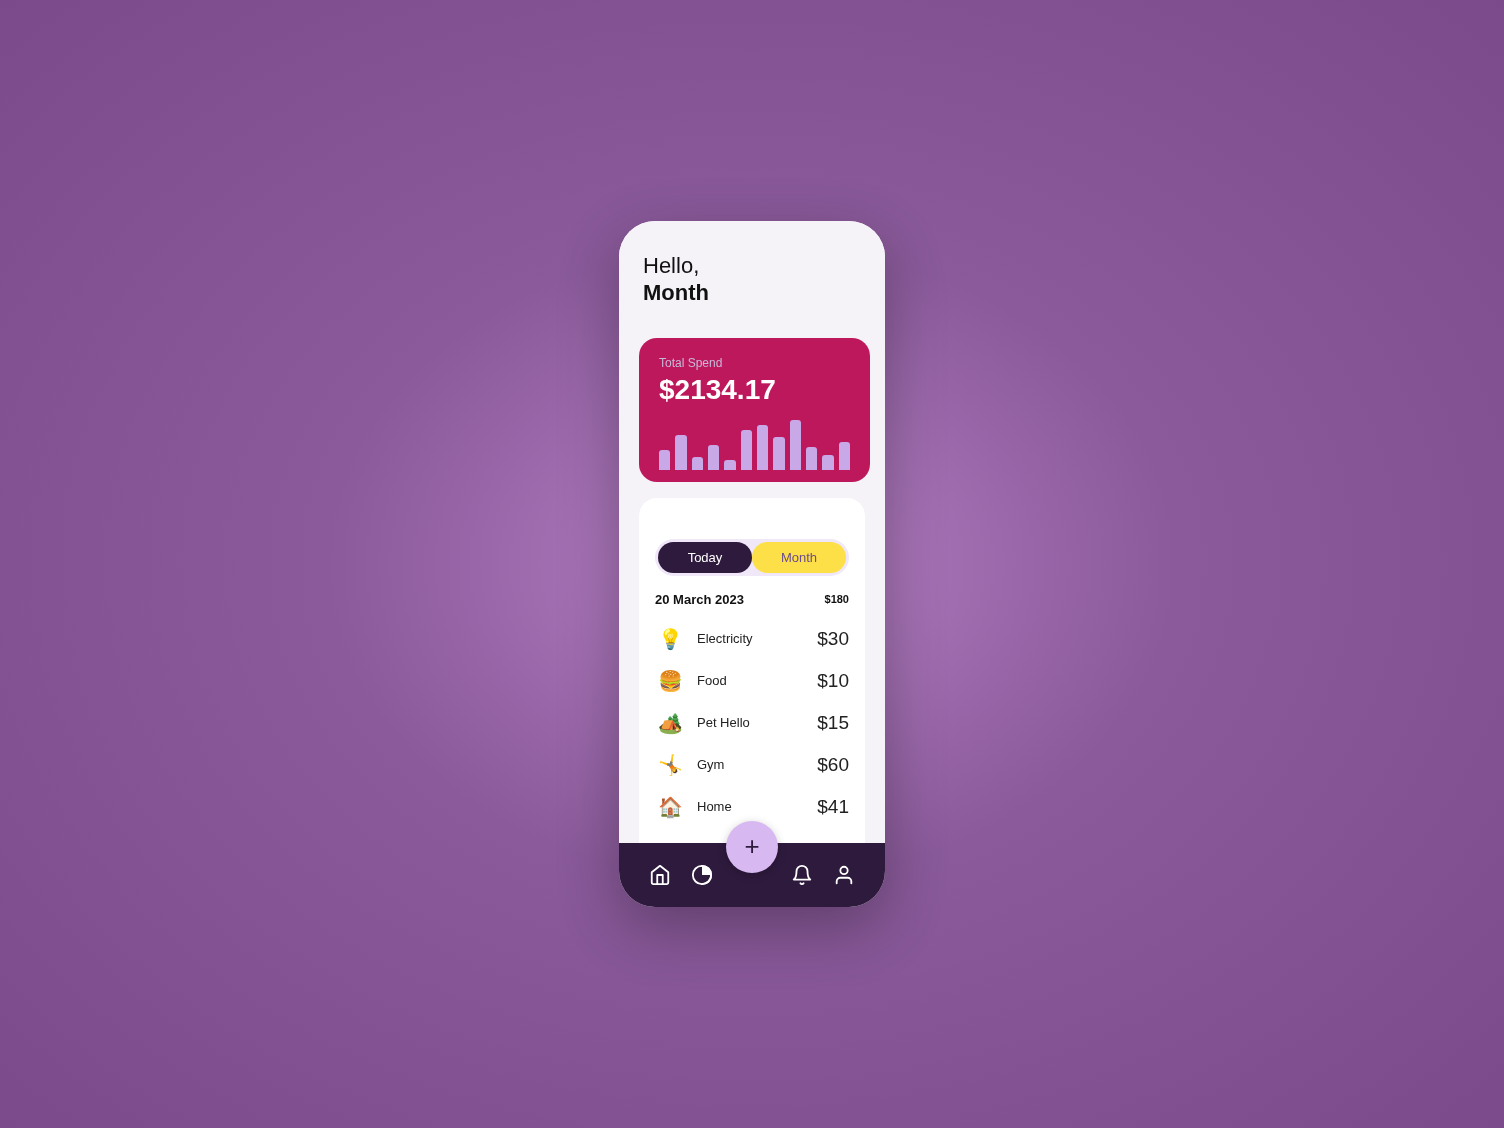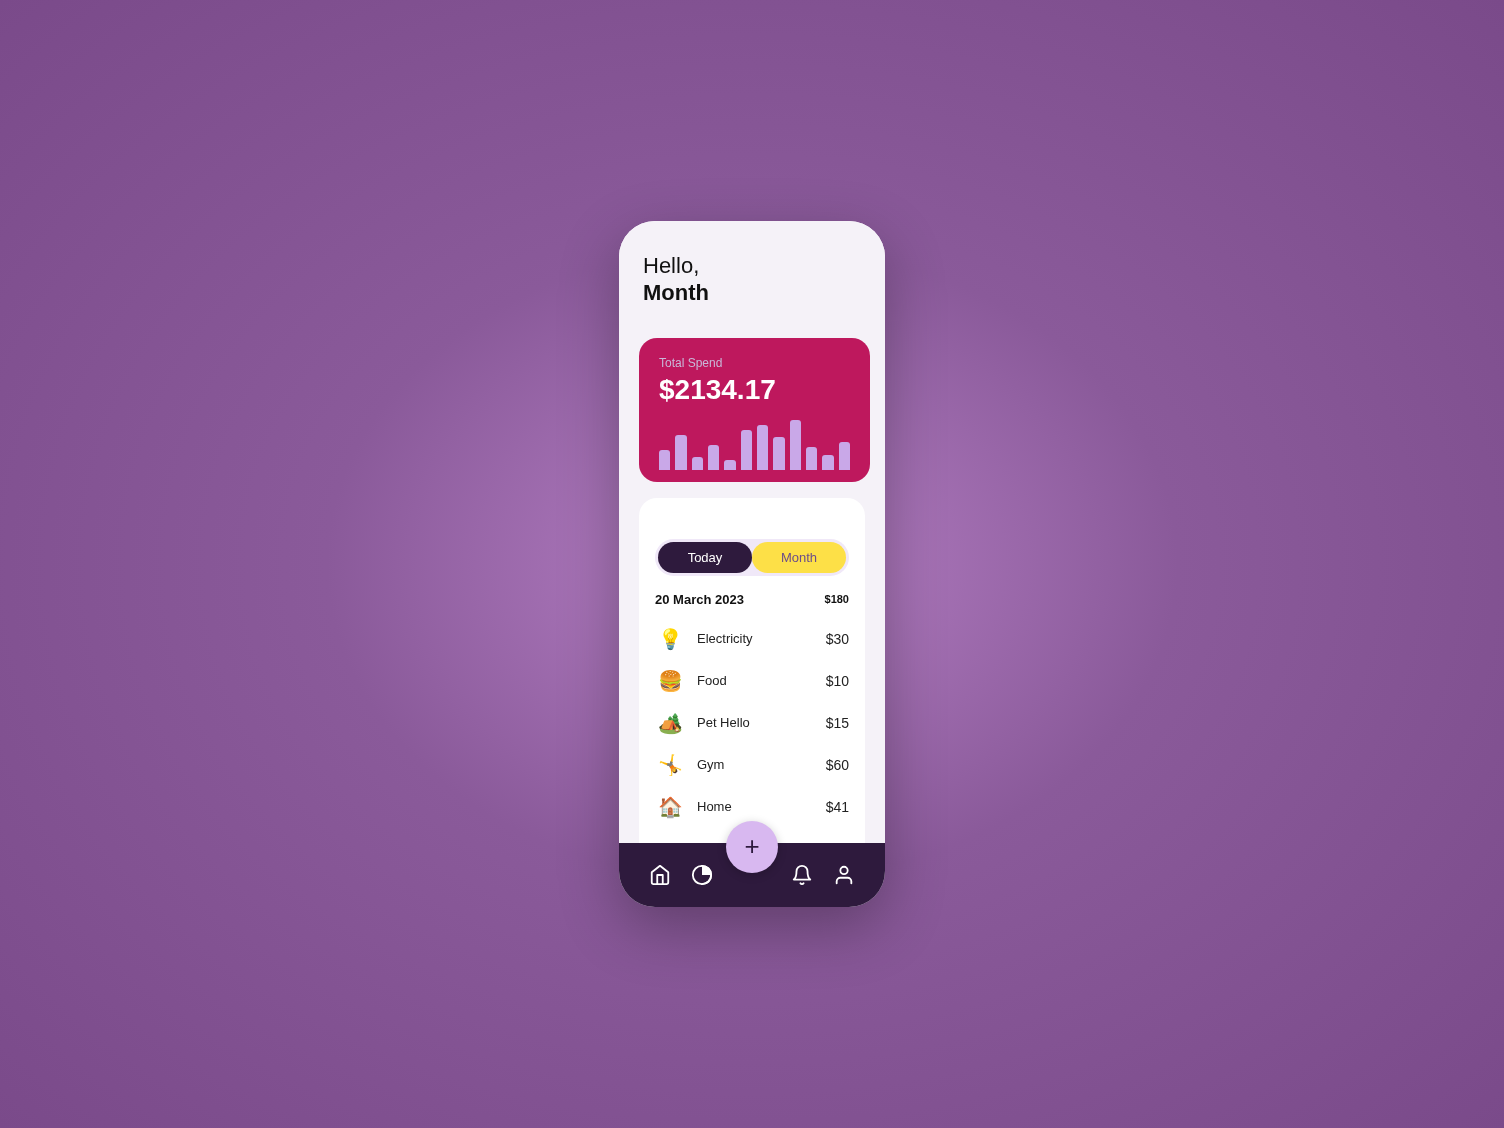--- a/index.html
+++ b/index.html
@@ -159,21 +159,21 @@
     }
 
     .expense-name {
       flex: 1;
       font-size: 13px;
       color: #222;
       font-weight: 400;
     }
 
     .expense-amount {
-      font-size: 14px;
+      font-size: 19px;
       color: #222;
       font-weight: 400;
     }
 
     .bottom-nav {
       background: #2e1a3d;
       display: flex;
       align-items: center;
       justify-content: space-around;
       padding: 14px 20px;

